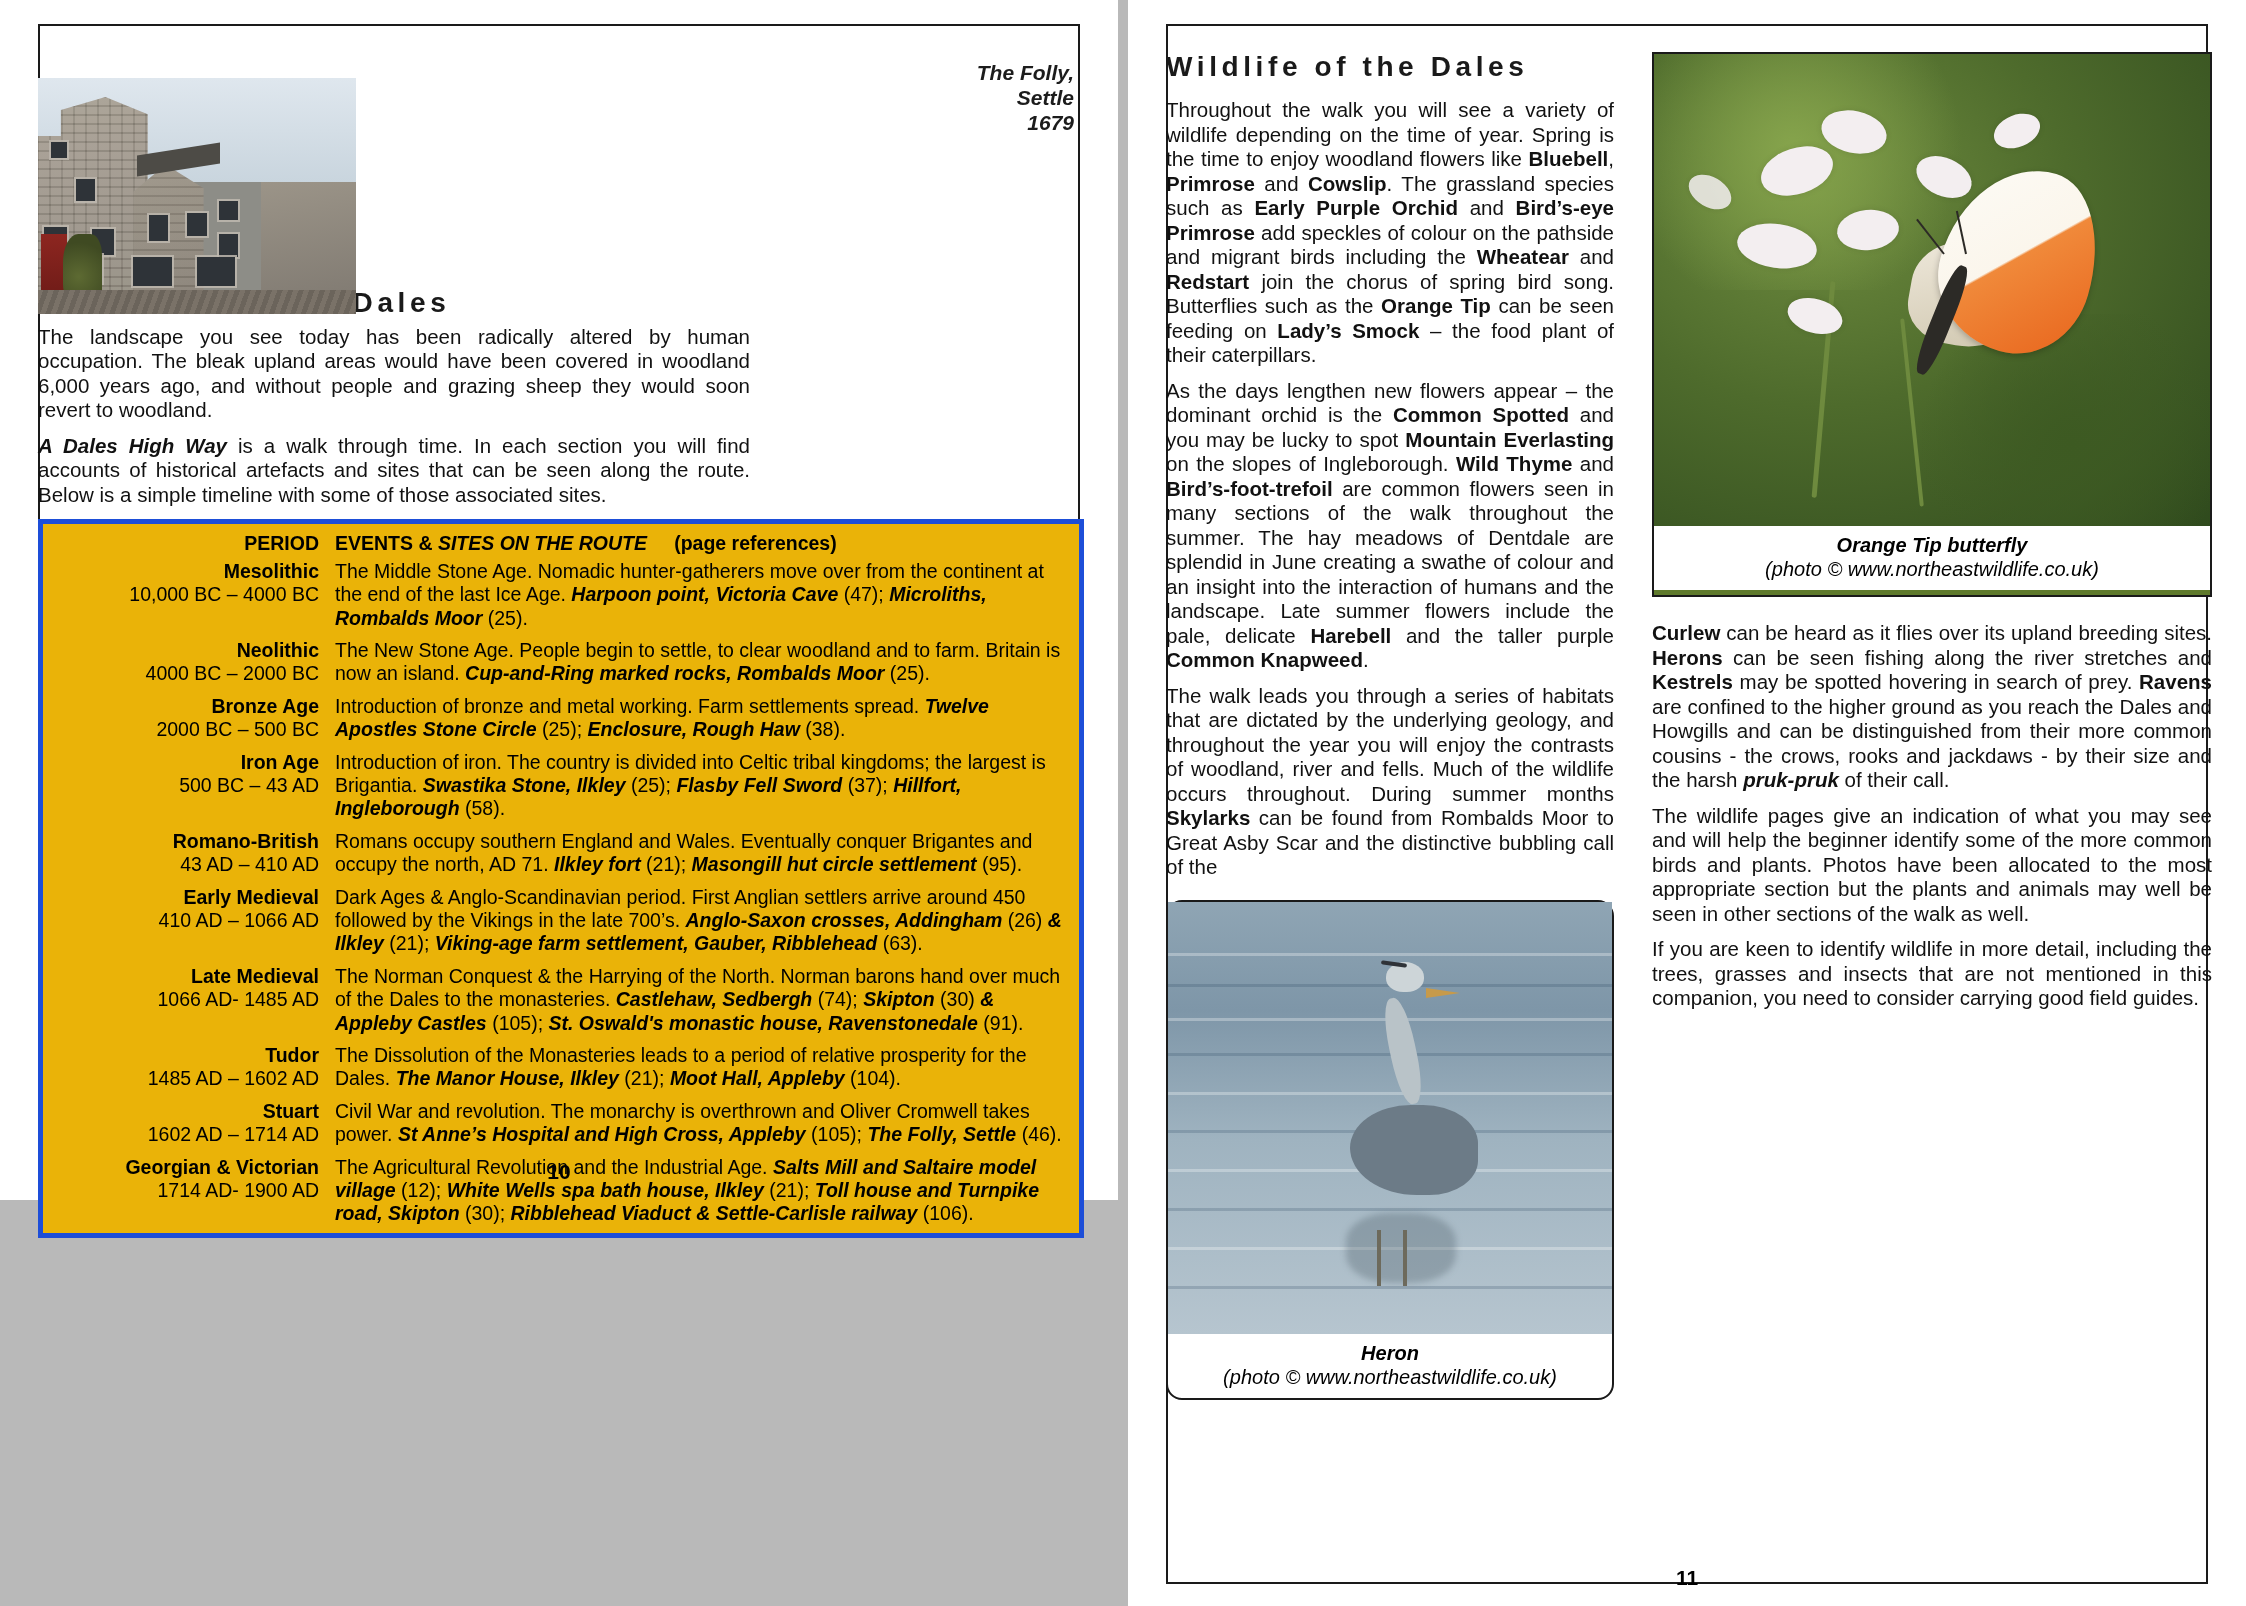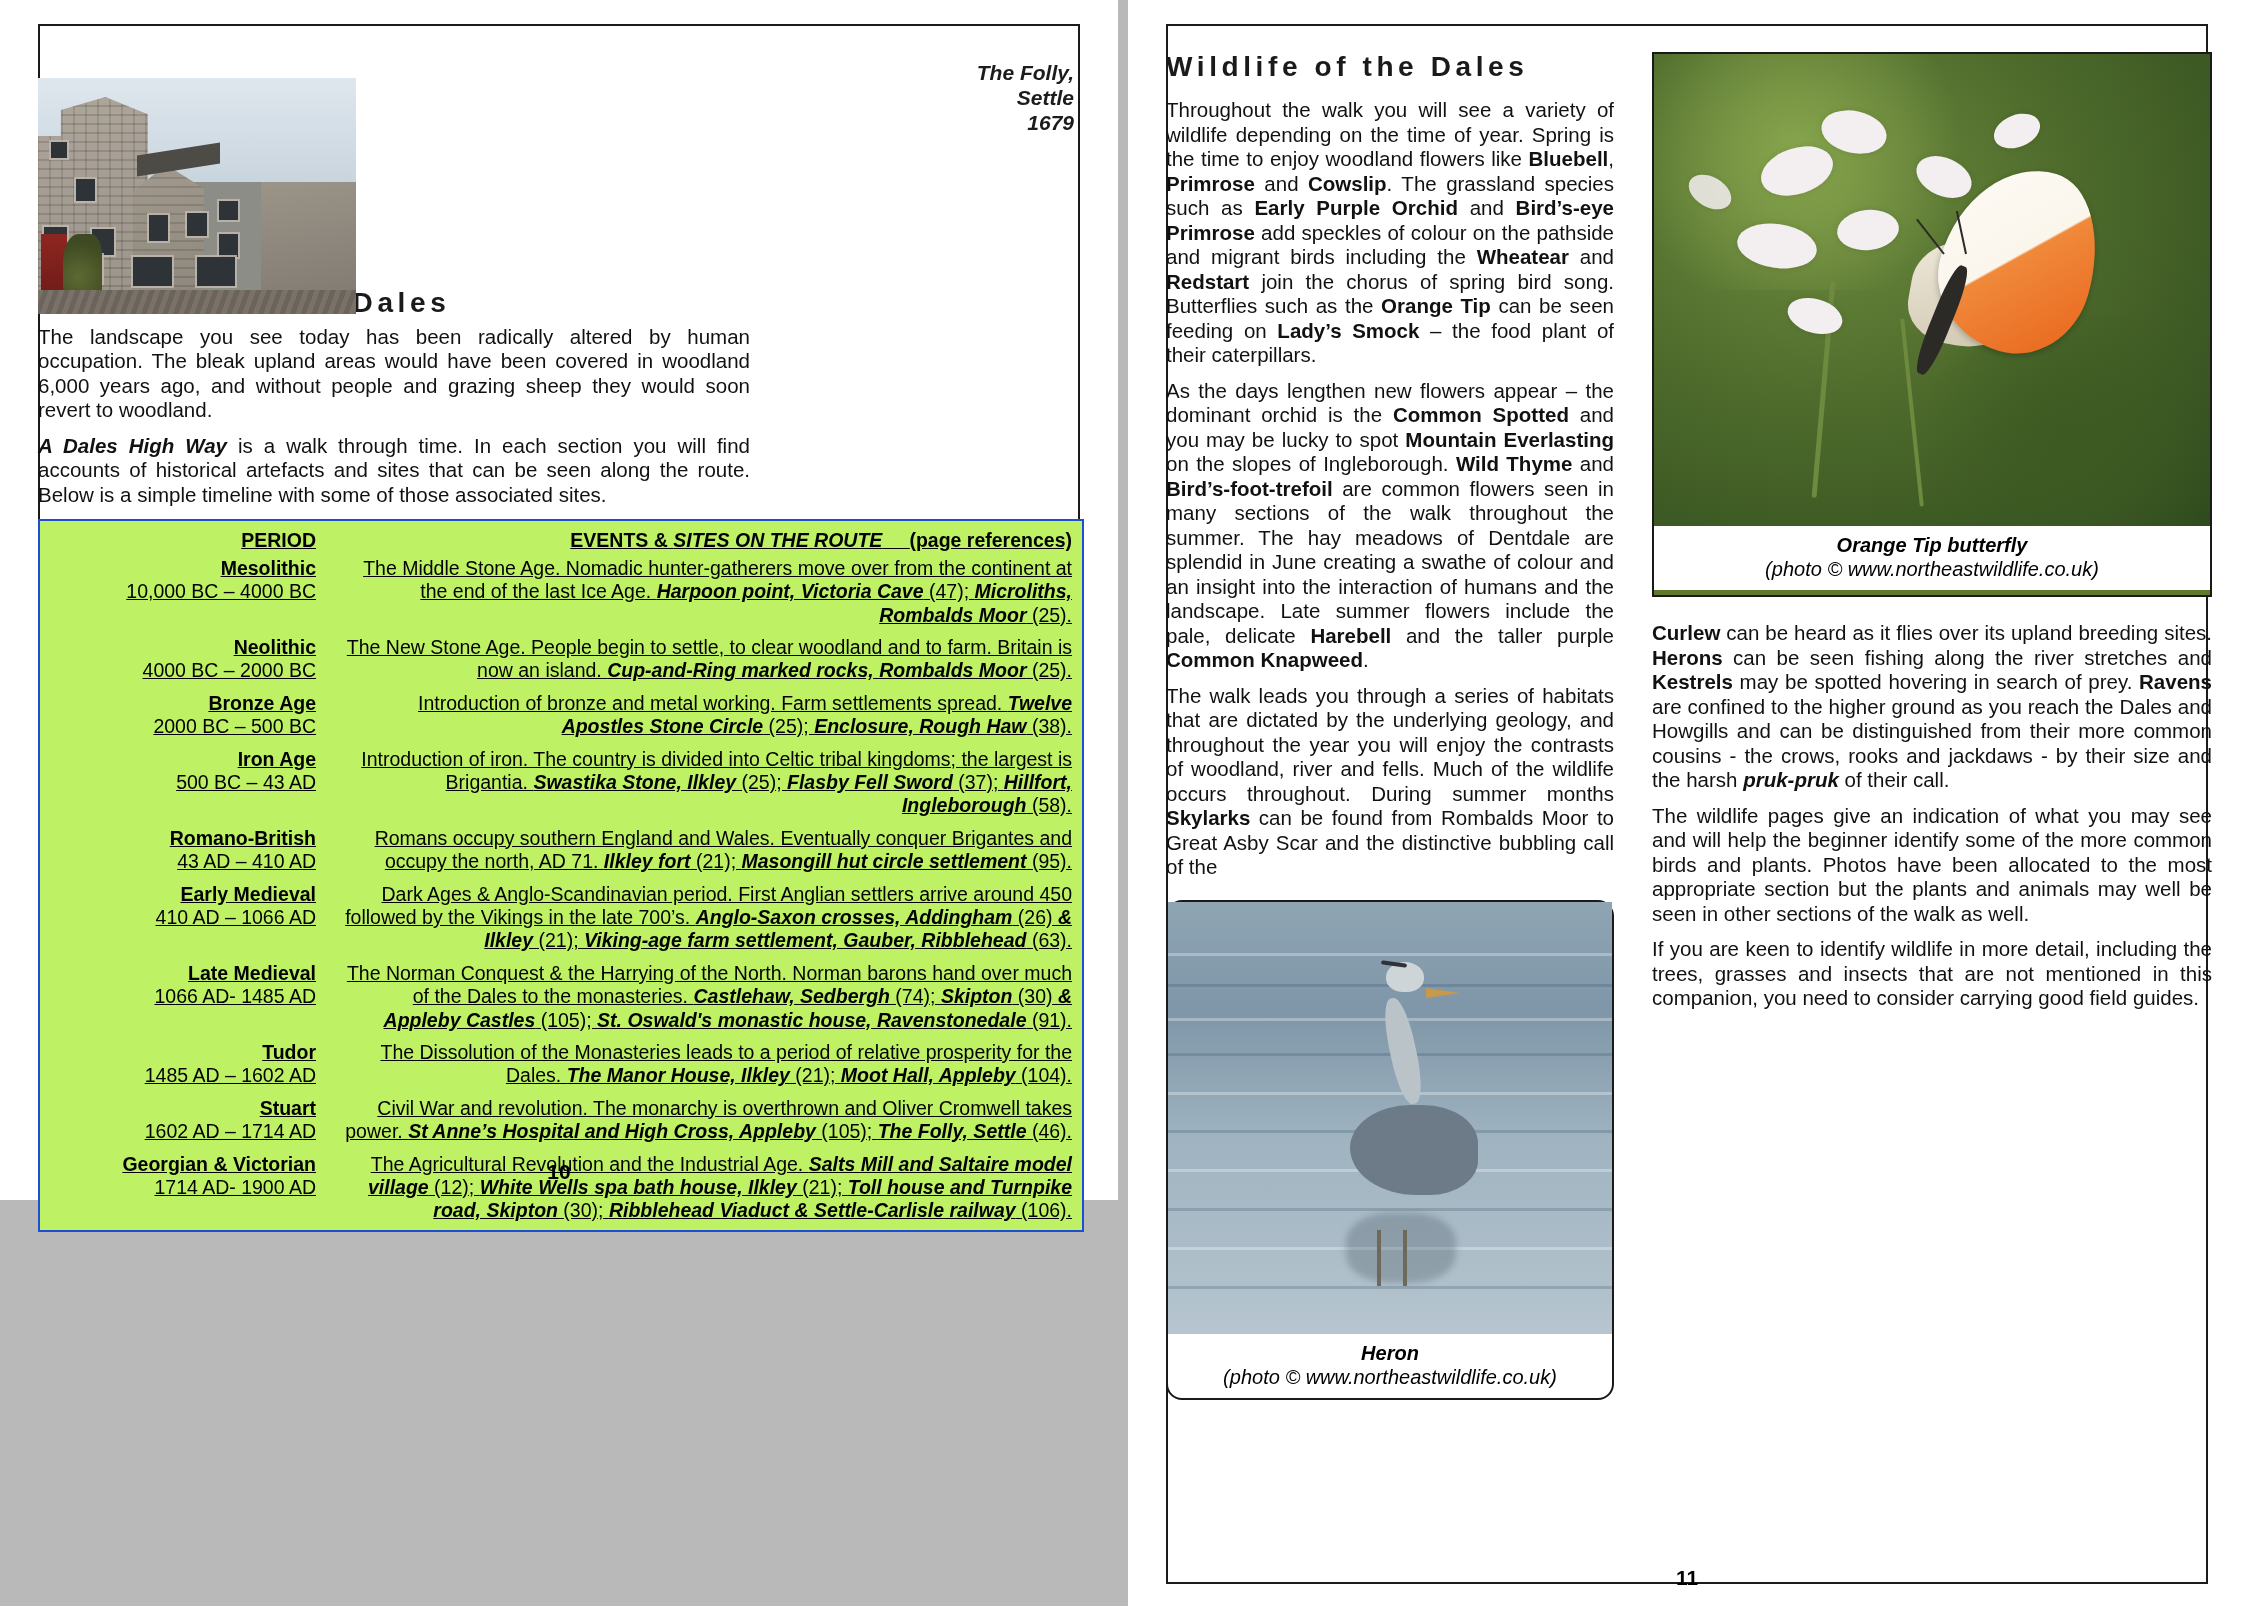--- a/index.html
+++ b/index.html
@@ -109,25 +109,24 @@
   }
   .folly-ground{
     position:absolute;left:0;bottom:0;width:100%;height:10%;
     background:
       repeating-linear-gradient(110deg, #7a7268 0 5px, #6b645b 5px 10px);
   }
 
   
   .timeline{
     margin-top:12px;
-    border:2px solid #1d4ed8;
+    border:5px solid #1d4ed8;
     width:1046px;
     box-sizing:border-box;
-    background:#bef264;
-    text-decoration:underline;
+    background:#eab308;
   }
   table.tl{
     border-collapse:collapse;width:100%;
     table-layout:fixed;
   }
   table.tl td{
     vertical-align:top;
     padding:2px 0 7px 0;
     font-size:19.5px;line-height:23.4px;
   }
@@ -135,22 +134,22 @@
     width:268px;
     text-align:right;
     padding-right:10px;
     padding-left:8px;
     font-weight:bold;
   }
   table.tl td.period .yrs{
     font-weight:normal;display:block;
   }
   table.tl td.events{
-    padding-right:10px;padding-left:6px;
-    text-align:right;
+    padding-right:4px;padding-left:6px;
+    text-align:left;
   }
   table.tl tr.head td{
     font-weight:bold;padding-top:8px;padding-bottom:2px;
   }
   table.tl tr.head td.events i{font-weight:bold;font-style:italic;}
   .pagenum{
     position:absolute;bottom:16px;left:0;right:0;
     text-align:center;font-size:21px;font-weight:bold;
   }
 

